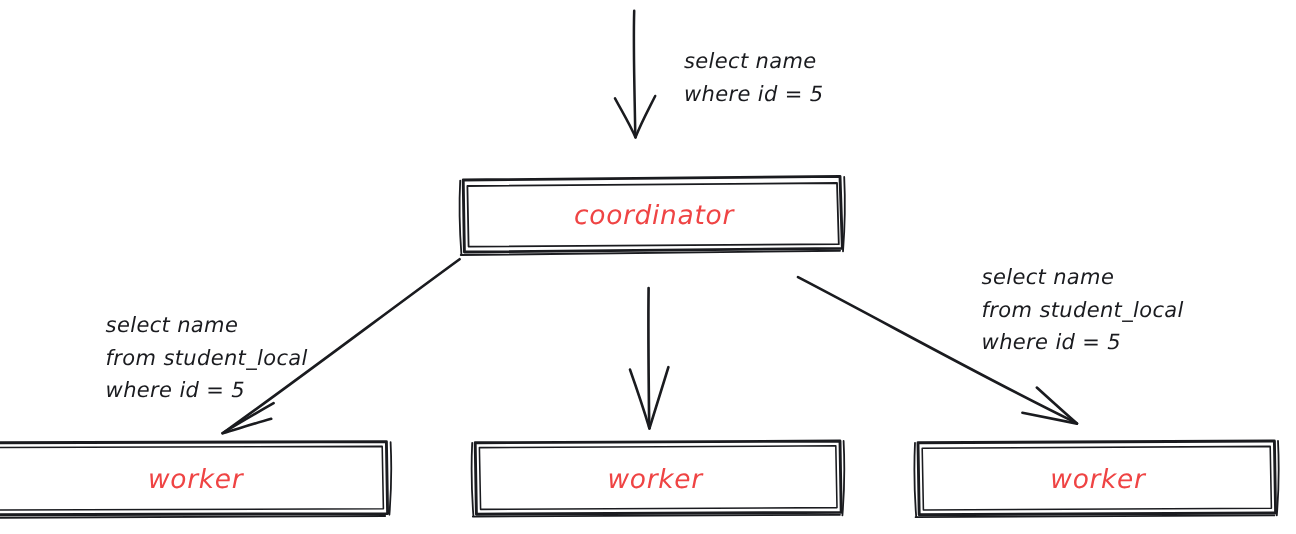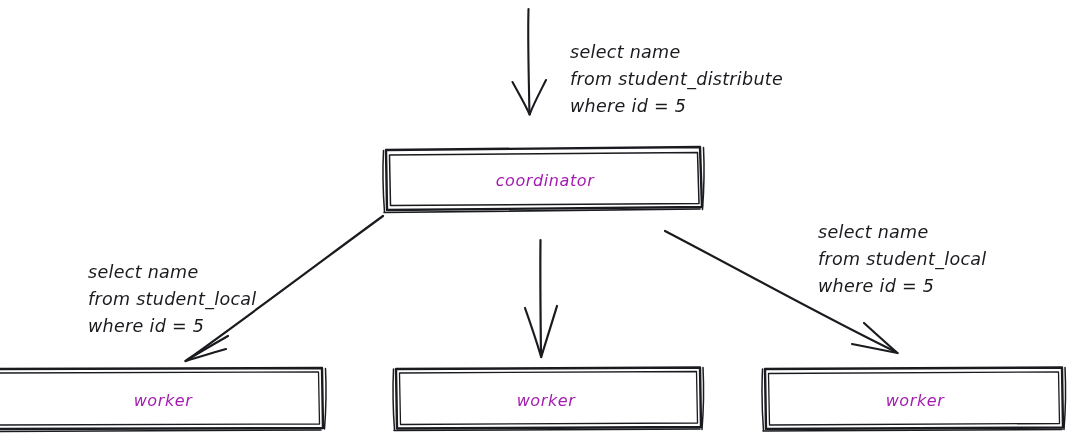--- a/index.html
+++ b/index.html
@@ -17,23 +17,23 @@
   }
   #sketch {
     position: absolute;
     left: 0;
     top: 0;
     width: 1080px;
     height: 445px;
   }
   .node-label {
     position: absolute;
-    color: #a21caf;
+    color: #ef4444;
     font-family: "DejaVu Sans", sans-serif;
-    font-size: 16px;
+    font-size: 22px;
     font-style: italic;
     letter-spacing: 0.6px;
     white-space: nowrap;
     transform: translate(-50%, -50%);
     pointer-events: none;
   }
   .sql-block {
     position: absolute;
     color: #1a1b1f;
     font-family: "DejaVu Sans", sans-serif;
@@ -124,21 +124,20 @@
   <div class="node-label" style="left:545px; top:180px;">coordinator</div>
 
   <div class="node-label" style="left:163px; top:400px;">worker</div>
 
   <div class="node-label" style="left:546px; top:400px;">worker</div>
 
   <div class="node-label" style="left:915px; top:400px;">worker</div>
 
   <div class="sql-block" style="left:570px; top:8px;">
     <span class="ln">select name</span>
-    <span class="ln">from student_distribute</span>
     <span class="ln">where id = 5</span>
   </div>
 
   <div class="sql-block" style="left:88px; top:228px;">
     <span class="ln">select name</span>
     <span class="ln">from student_local</span>
     <span class="ln">where id = 5</span>
   </div>
 
   <div class="sql-block" style="left:818px; top:188px;">

